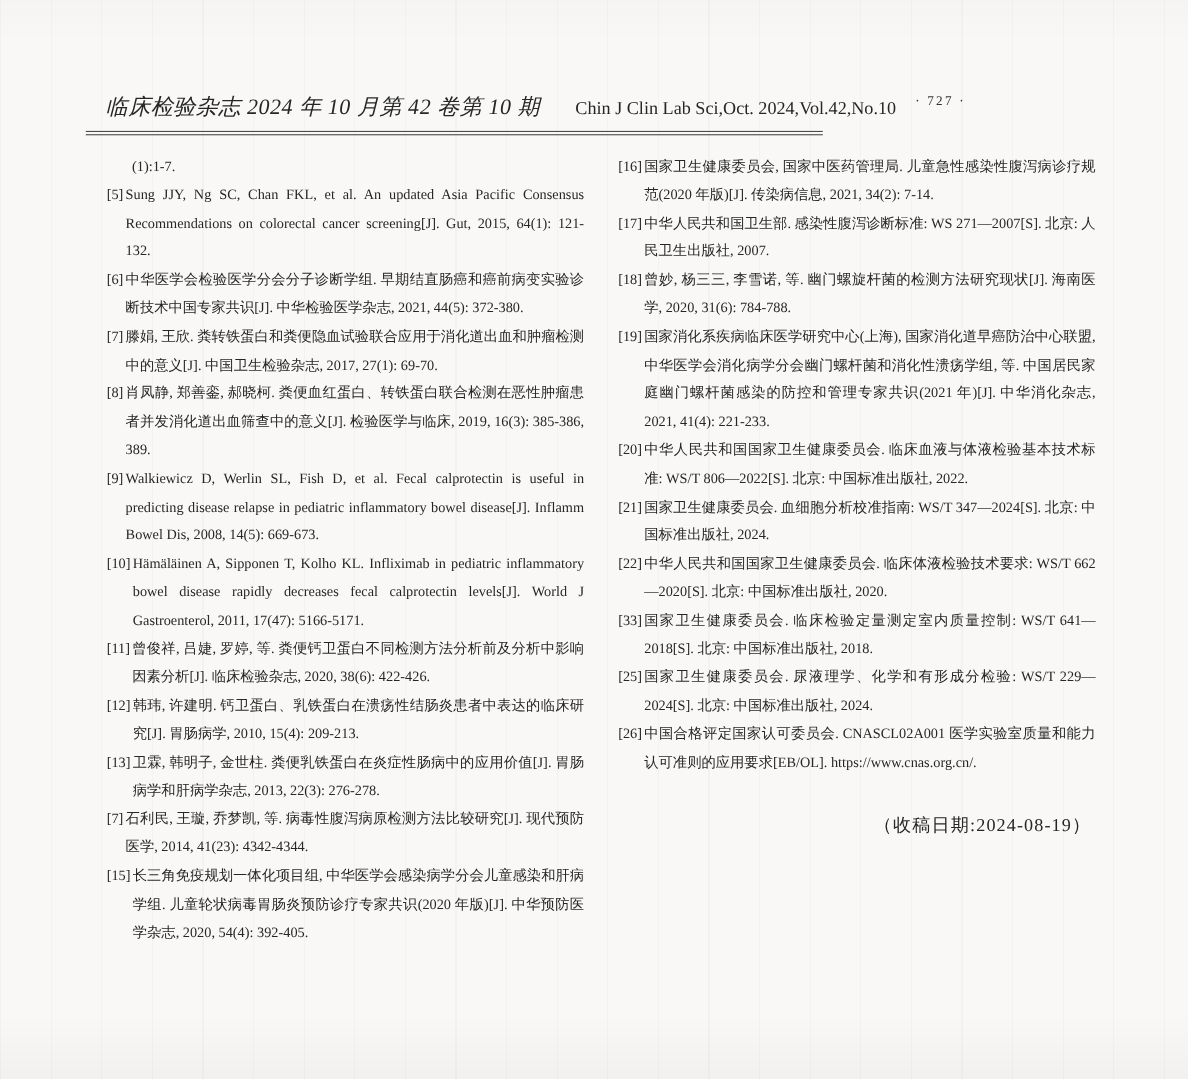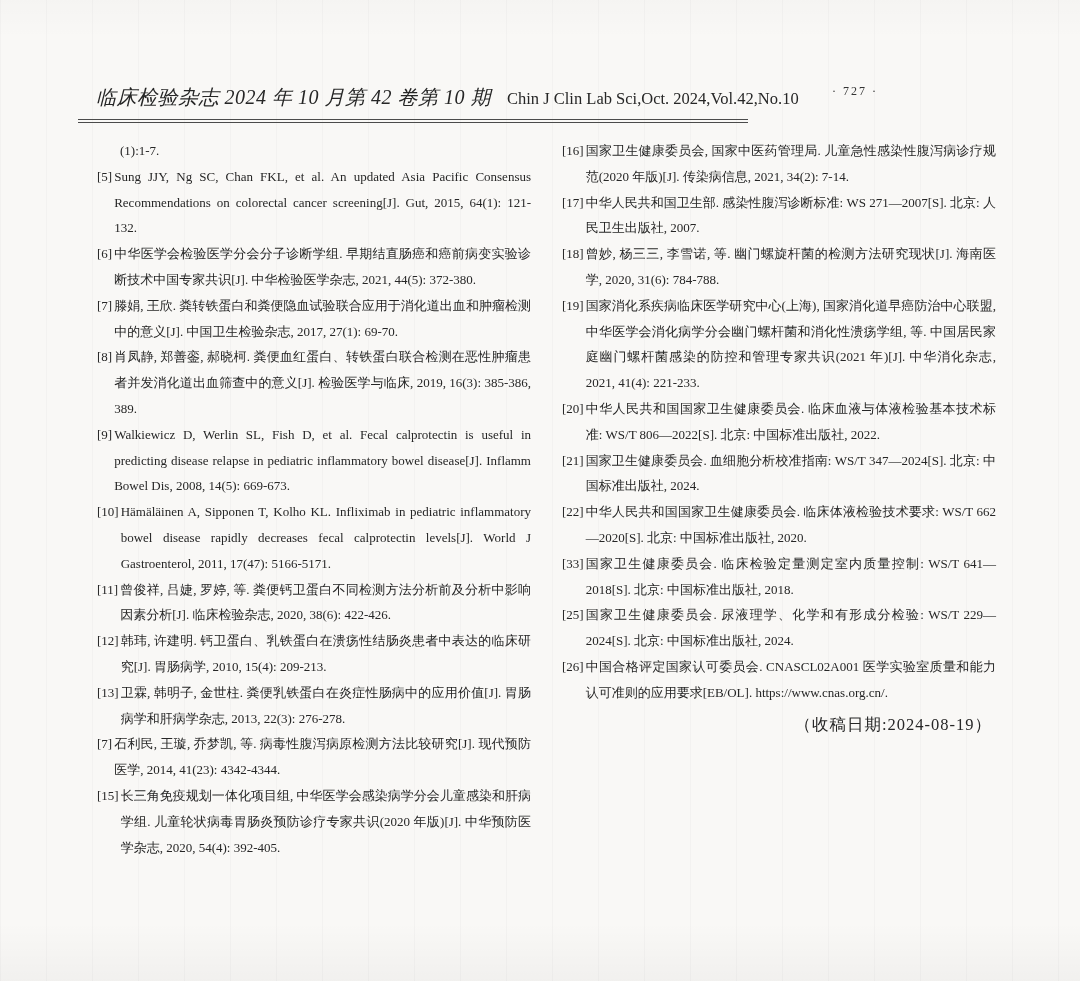--- a/index.html
+++ b/index.html
@@ -21,42 +21,42 @@
   
   .header { position: absolute; left: 78px; top: 84px; right: 80px; }
   .header-title-block {
     display: inline-block;
     width: 652px;
     border-bottom: 4px double #4b4b4b;
     padding: 0 0 8px 18px;
     white-space: nowrap;
   }
   .journal-cn { font-size: 20px; letter-spacing: 0.5px; font-style: italic; }
-  .journal-en { font-size: 16.5px; margin-left: 16px; }
+  .journal-en { font-size: 16.5px; margin-left: 32px; }
   .page-number {
     position: absolute; right: 122px; top: 0;
     font-size: 12px; letter-spacing: 2px; color: #333;
   }
   
   .columns {
     position: absolute; left: 97px; top: 138px; width: 898px;
     display: flex; gap: 31px;
   }
   .col { width: 434px; flex: 0 0 434px; }
   .ref-item {
     display: flex;
     font-size: 13px;
     line-height: 25.8px;
     text-align: justify;
   }
   .ref-label { white-space: pre; flex: 0 0 auto; padding-right: 2px; }
   .ref-text { flex: 1 1 auto; }
   .continuation { padding-left: 21px; }
   
-  .footer { margin-top: 3px; padding-right: 4px; text-align: right; }
+  .footer { margin-top: 28px; padding-right: 4px; text-align: right; }
   .footer-line { font-size: 16.5px; line-height: 31px; letter-spacing: 1px; }
   .footer-line.editor { font-weight: bold; }
 </style>
 </head>
 <body>
 
 <div class="page">
 
   <div class="header">
     <div class="header-title-block">

